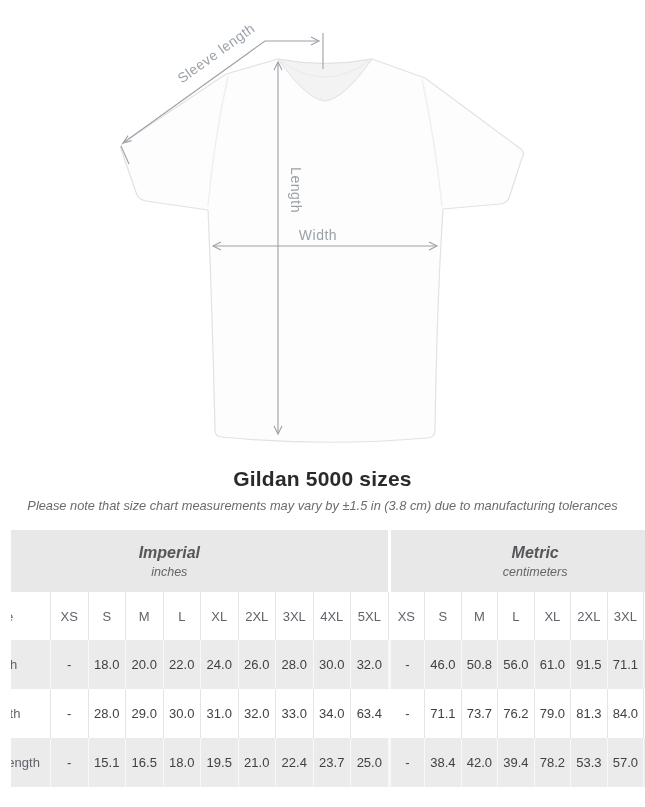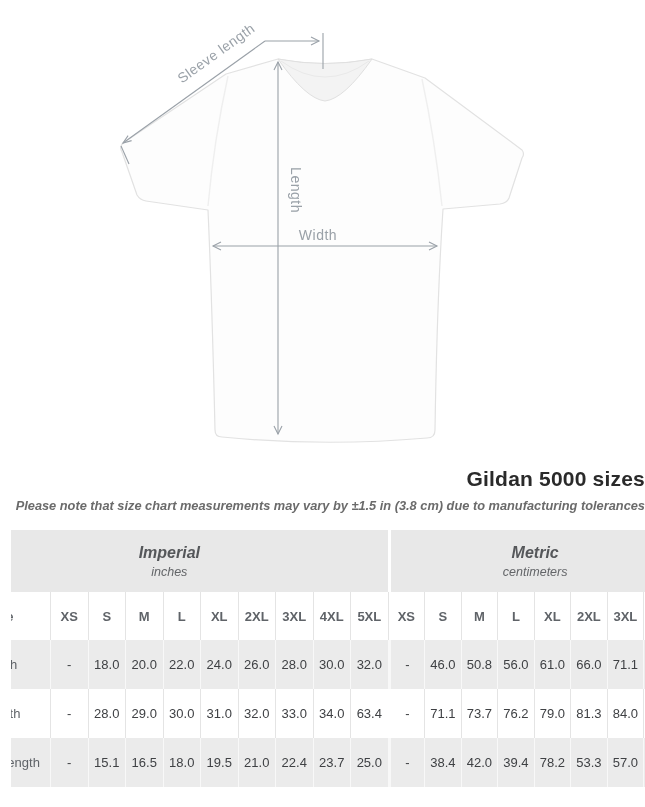--- a/index.html
+++ b/index.html
@@ -3,35 +3,35 @@
 <meta charset="utf-8">
 <style>
   html,body{margin:0;padding:0;background:#fff;}
   .page{position:relative;width:645px;height:807px;overflow:hidden;background:#fff;
         font-family:"Liberation Sans",sans-serif;}
   
   .diagram{position:absolute;top:0;left:0;width:645px;height:465px;}
   .diagram svg{display:block;}
   .diagram text{font-family:"Liberation Sans",sans-serif;font-size:14px;fill:#9aa1a8;letter-spacing:.5px;}
   
-  .title-block{position:absolute;top:467px;left:0;width:645px;text-align:right;}
+  .title-block{position:absolute;top:467px;left:0;width:645px;text-align:center;}
   .title-block h1{margin:0;font-size:21px;font-weight:700;color:#2a2a2a;letter-spacing:.2px;}
-  .title-block p{margin:7px 0 0;font-size:12.8px;font-style:italic;color:#6b6b6b;font-weight:bold;}
+  .title-block p{margin:7px 0 0;font-size:12.8px;font-style:italic;color:#6b6b6b;}
   
   .table-viewport{position:absolute;top:530px;left:11px;width:645px;height:258px;overflow:hidden;}
   table{position:absolute;left:-60px;top:0;width:728.5px;table-layout:fixed;
         border-collapse:separate;border-spacing:0;}
   col.c-label{width:99px;} col.c-imp{width:37.5px;} col.c-met{width:36.5px;}
   th,td{box-sizing:border-box;padding:0;text-align:center;vertical-align:middle;
         font-size:13px;font-weight:400;}
   .band-row th{height:62px;background:#e8e8e8;}
   .band-title{font-style:italic;font-weight:700;font-size:16px;color:#55575a;}
   .band-sub{font-style:italic;font-size:12.5px;color:#636568;margin-top:3px;}
   .band.metric{border-left:3px solid #fff;}
-  .sizes-row th{height:48px;background:#fff;color:#5f6368;font-weight:700;
+  .sizes-row th{height:48px;background:#fff;color:#5f6368;font-weight:400;
                 border-left:1px solid #e4e4e4;}
   .sizes-row th.label-cell{border-left:none;}
   tbody td{height:49px;background:#fff;color:#3f4144;border-left:1px solid #e4e4e4;}
   tbody tr:nth-child(odd) td{background:#ebebeb;border-left-color:#f8f8f8;}
   td.label-cell,th.label-cell{border-left:none;color:#5f6368;}
   td.metric-first{border-left:3px solid #fff;}
 </style>
 </head>
 <body>
 
@@ -147,21 +147,21 @@
             <td class="value-cell">24.0</td>
             <td class="value-cell">26.0</td>
             <td class="value-cell">28.0</td>
             <td class="value-cell">30.0</td>
             <td class="value-cell">32.0</td>
             <td class="value-cell metric-first">-</td>
             <td class="value-cell">46.0</td>
             <td class="value-cell">50.8</td>
             <td class="value-cell">56.0</td>
             <td class="value-cell">61.0</td>
-            <td class="value-cell">66.0</td>
+            <td class="value-cell">91.5</td>
             <td class="value-cell">71.1</td>
             <td class="value-cell">76.2</td>
           </tr>
           <tr>
             <td class="label-cell">Length</td>
             <td class="value-cell">-</td>
             <td class="value-cell">28.0</td>
             <td class="value-cell">29.0</td>
             <td class="value-cell">30.0</td>
             <td class="value-cell">31.0</td>

